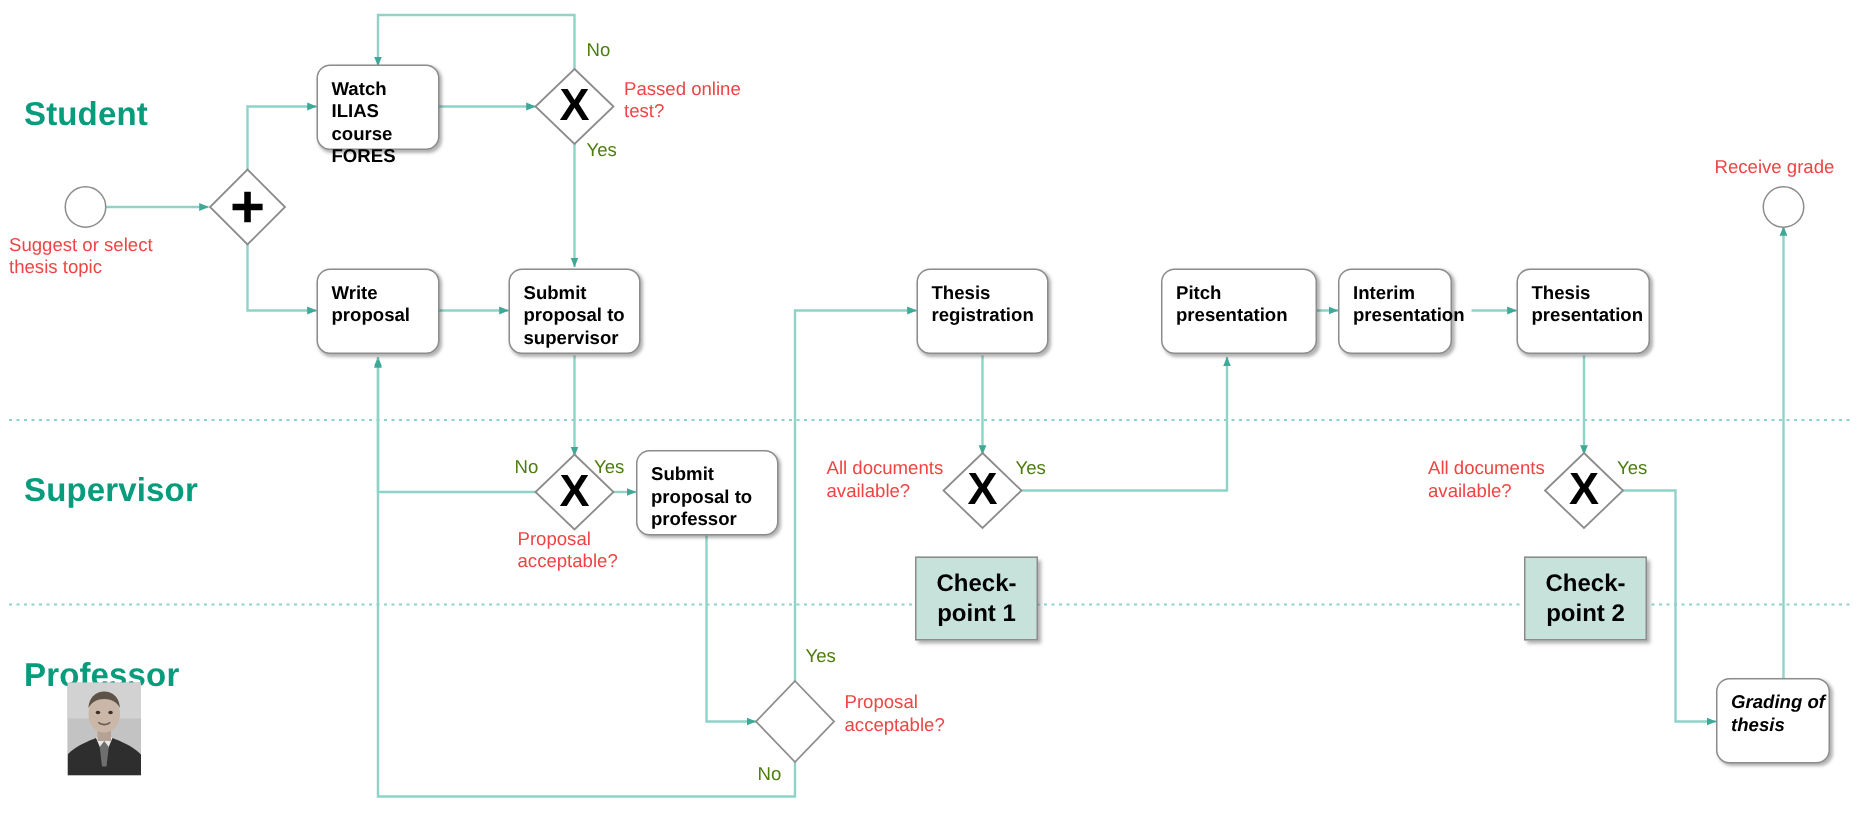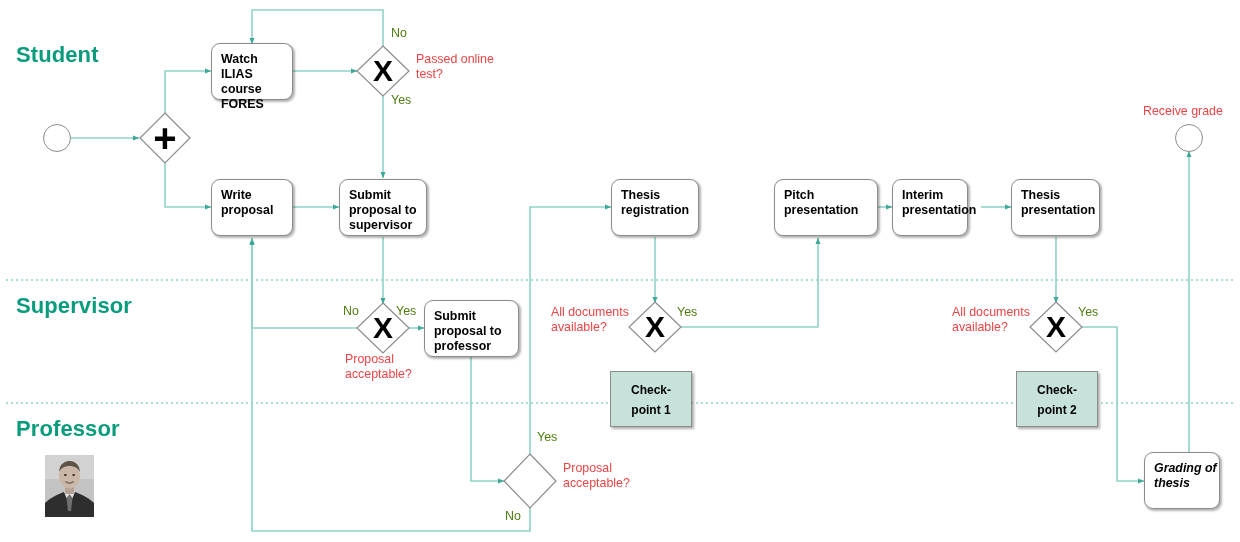--- a/index.html
+++ b/index.html
@@ -1,24 +1,24 @@
 <!DOCTYPE html>
 <html><head>
 <meta charset="utf-8">
 <style>
   html,body{margin:0;padding:0;background:#ffffff;}
   body{font-family:"Liberation Sans", sans-serif;}
   #stage{position:relative;width:1240px;height:542px;background:#fff;overflow:hidden;}
   #wires{position:absolute;left:0;top:0;width:1240px;height:542px;}
-  .lane-title{position:absolute;font-weight:bold;font-size:22px;color:#089c7d;letter-spacing:.1px;white-space:nowrap;}
+  .lane-title{position:absolute;font-weight:bold;font-size:22px;color:#089c7d;letter-spacing:.1px;white-space:nowrap;margin-top:21px;}
   .task{position:absolute;box-sizing:border-box;background:#fff;border:1.3px solid #8c8c8c;border-radius:9px;
         box-shadow:1.5px 1.5px 2.2px rgba(0,0,0,.30);font-weight:bold;font-size:12.4px;color:#000;
         line-height:15px;padding:8px 0 0 9px;}
   .checkpoint{position:absolute;box-sizing:border-box;background:#c6e2db;border:1.2px solid #8c8c8c;
-        box-shadow:2px 2px 2.4px rgba(0,0,0,.32);font-weight:bold;font-size:12px;color:#000;
+        box-shadow:2px 2px 2.4px rgba(0,0,0,.32);font-weight:bold;font-size:16px;color:#000;
         line-height:20px;text-align:center;padding-top:8px;}
   .evt{position:absolute;box-sizing:border-box;border:1.3px solid #8c8c8c;border-radius:50%;background:#fff;}
   .note{position:absolute;font-size:12.4px;color:#ef4444;line-height:15px;white-space:pre-line;}
   .edgelbl{position:absolute;font-size:12.4px;color:#4d7c0f;line-height:14px;white-space:nowrap;}
   .photo{position:absolute;overflow:hidden;background:#b9b9b9;}
   .photo svg{display:block;}
   .gw-glyph{position:absolute;font-weight:bold;color:#000;text-align:center;line-height:1;}
 </style>
 </head>
 <body>
@@ -87,20 +87,22 @@
       <polygon points="1056,302 1082,327 1056,352 1030,327"></polygon>
       <polygon points="530,454 556,481 530,508 504,481"></polygon>
     </g>
   </svg>
 
   <div class="lane-title" style="left:16px;top:42px;">Student</div>
   <div class="lane-title" style="left:16px;top:293px;">Supervisor</div>
   <div class="lane-title" style="left:16px;top:416px;">Professor</div>
 
   <div class="evt" style="left:43px;top:124px;width:28px;height:28px;"></div>
+  <div class="note" style="left:6px;top:156px;width:130px;">Suggest or select
+thesis topic</div>
 
   <div class="evt" style="left:1175px;top:124px;width:28px;height:28px;"></div>
   <div class="note" style="left:1143px;top:104px;width:110px;">Receive grade</div>
 
   <div class="gw-glyph" style="left:140px;top:118px;width:50px;font-size:40px;">+</div>
   <div class="gw-glyph" style="left:358px;top:56px;width:50px;font-size:30px;">X</div>
   <div class="gw-glyph" style="left:358px;top:313px;width:50px;font-size:30px;">X</div>
   <div class="gw-glyph" style="left:630px;top:312px;width:50px;font-size:30px;">X</div>
   <div class="gw-glyph" style="left:1031px;top:312px;width:50px;font-size:30px;">X</div>
 

